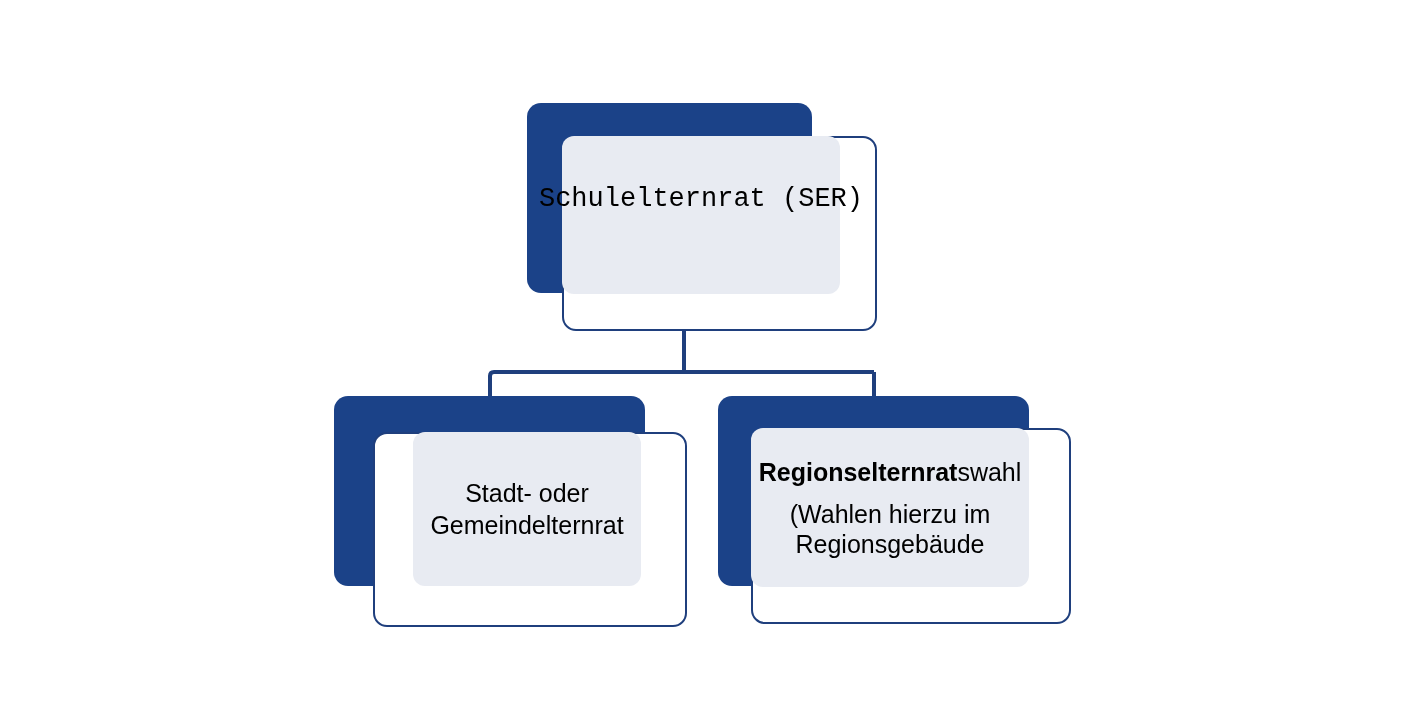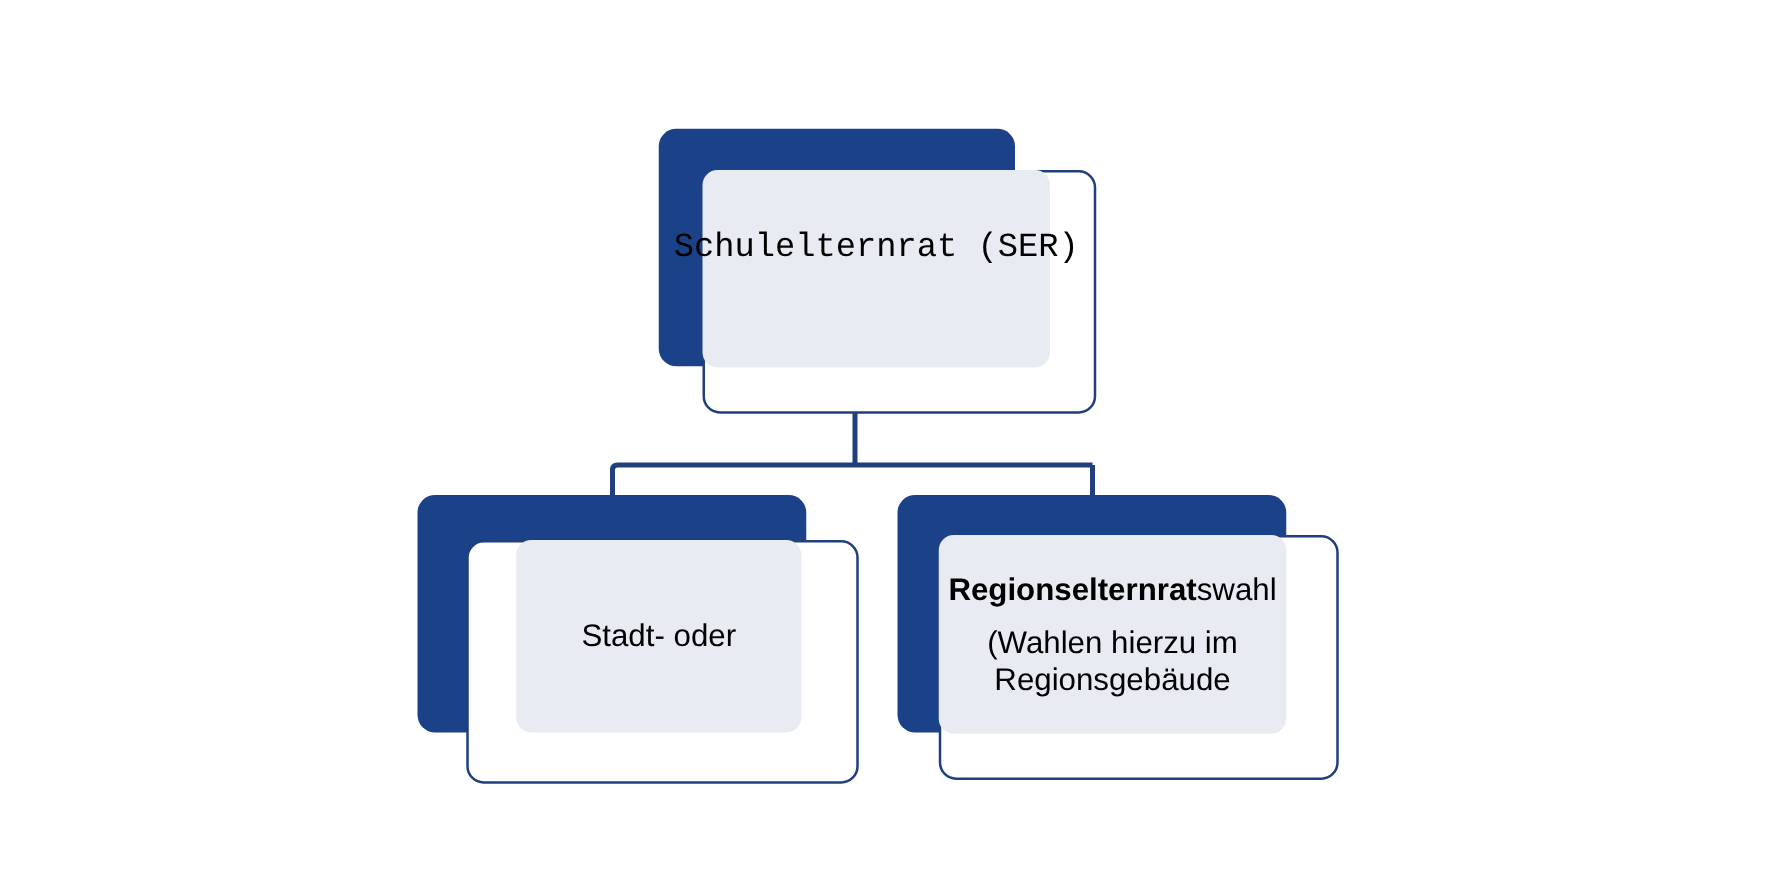--- a/index.html
+++ b/index.html
@@ -121,20 +121,21 @@
     <div class="panel" style="left:35px; top:33px; width:278px; height:158px;">
       <span class="line l1">Schulelternrat  (SER)</span>
     </div>
   </div>
 
   <div class="node" id="node-stadt" style="left:334px; top:396px; width:353px; height:233px;">
     <div class="plate" style="left:0; top:0; width:311px; height:190px;"></div>
     <div class="card" style="left:39px; top:36px; width:314px; height:195px;"></div>
     <div class="panel" style="left:39px; top:36px; width:228px; height:154px;margin-left:40px;">
       <span class="line l1">Stadt- oder</span>
+      <span class="line l2">Gemeindelternrat</span>
     </div>
   </div>
 
   <div class="node" id="node-region" style="left:718px; top:396px; width:353px; height:228px;">
     <div class="plate" style="left:0; top:0; width:311px; height:190px;"></div>
     <div class="card" style="left:33px; top:32px; width:320px; height:196px;"></div>
     <div class="panel" style="left:33px; top:32px; width:278px; height:159px;">
       <span class="line l1">
         <span class="strong">Regionselternrat</span><span>swahl</span>
       </span>

